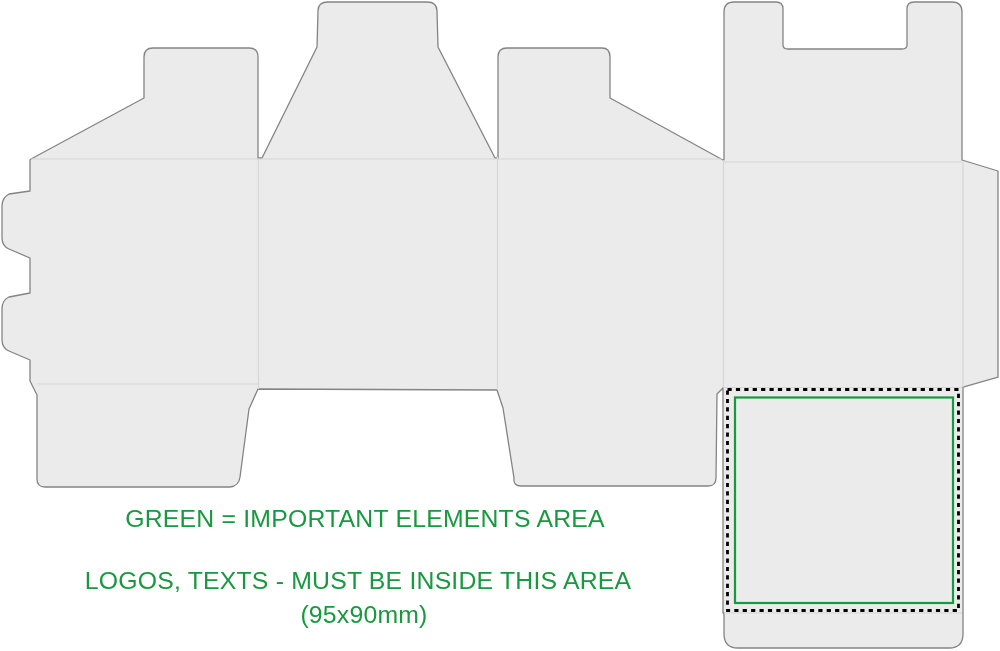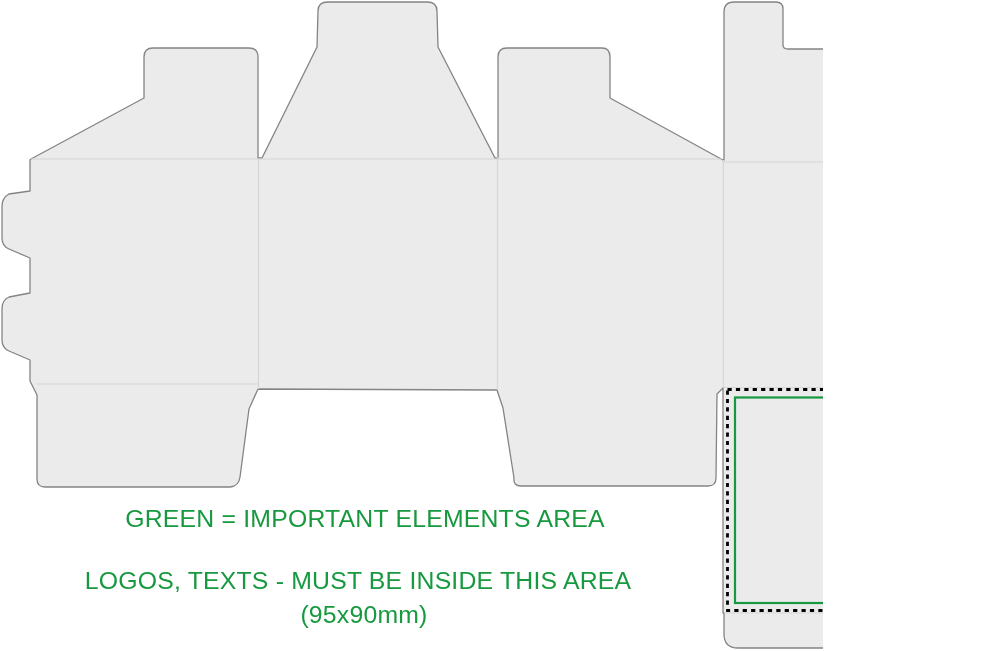--- a/index.html
+++ b/index.html
@@ -6,21 +6,21 @@
     --page-bg:#ffffff;
     --panel-fill:#ebebeb;
     --cut-line:#848484;
     --fold-line:#d6d6d6;
     --important-area-green:#17993f;
     --print-area-dash:#000000;
   }
   html,body{margin:0;padding:0;background:var(--page-bg);}
   .stage{
     position:relative;
-    width:823px;height:651px;
+    width:1000px;height:651px;
     background:var(--page-bg);
     overflow:hidden;
     font-family:"Liberation Sans", sans-serif;
   }
   svg{display:block;}
   .outline{
     fill:var(--panel-fill);
     stroke:var(--cut-line);
     stroke-width:1.3;
     stroke-linejoin:round;

